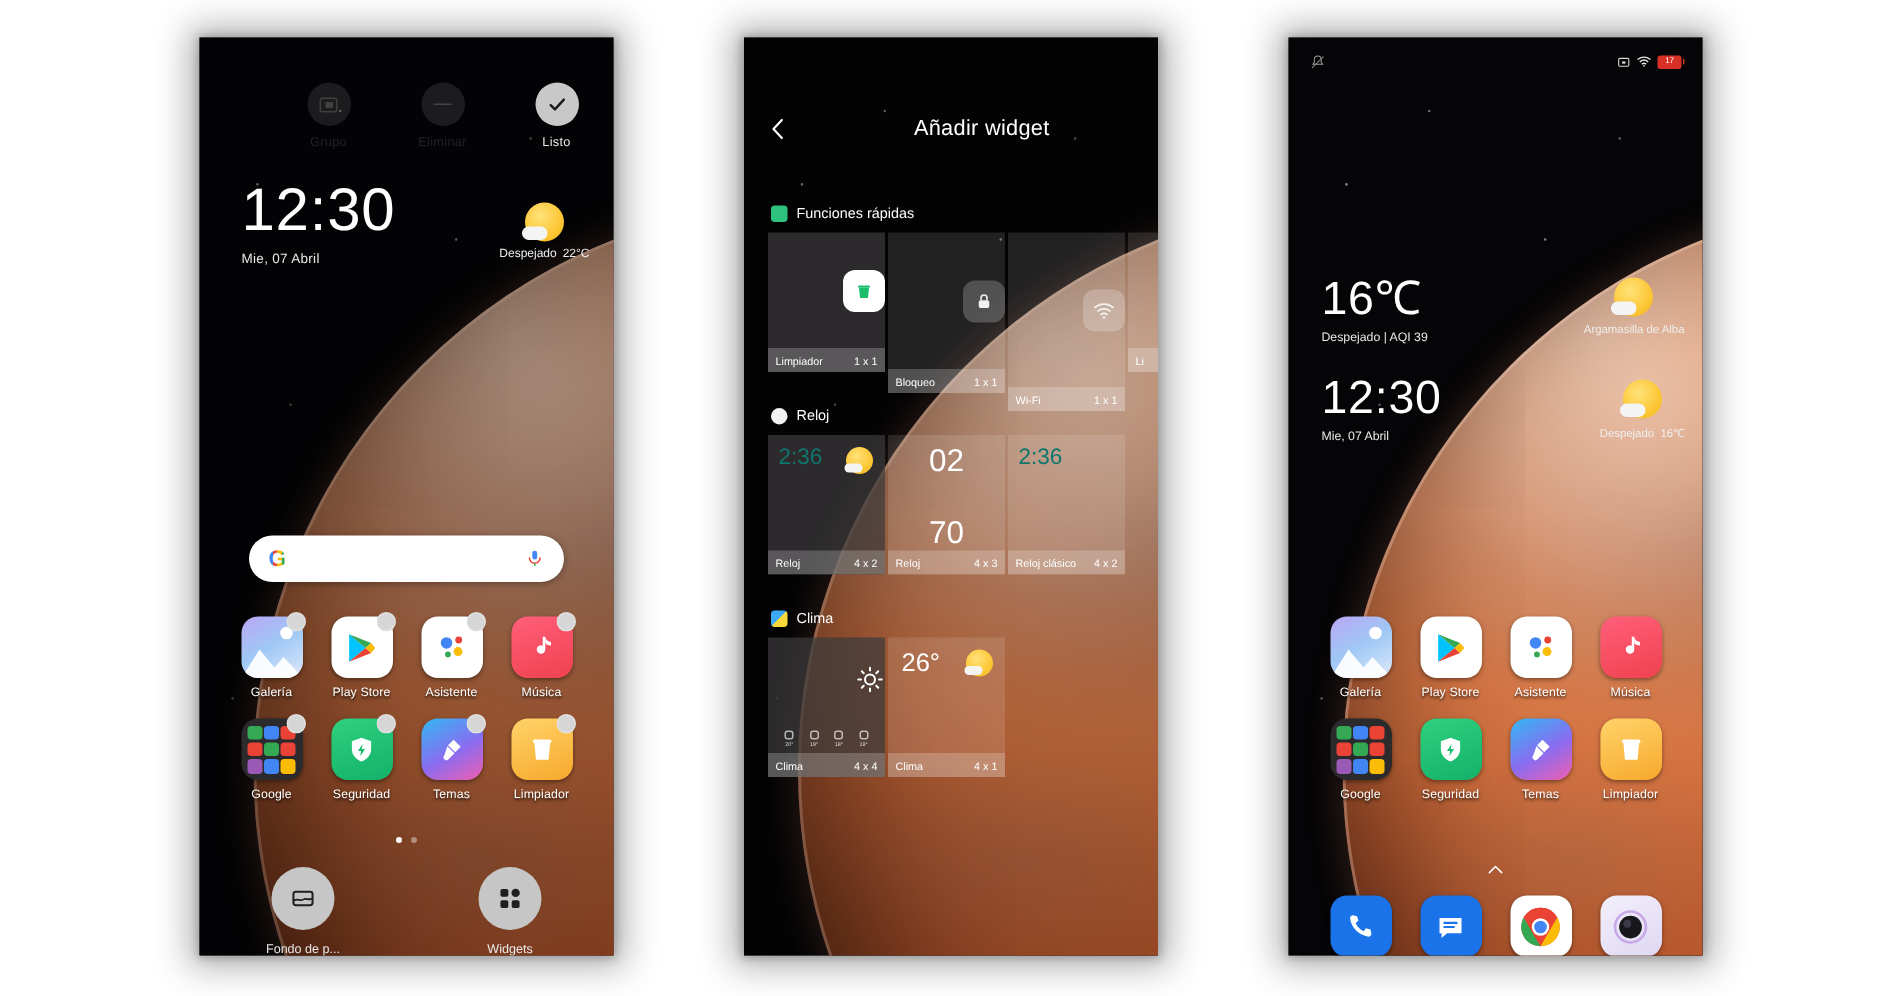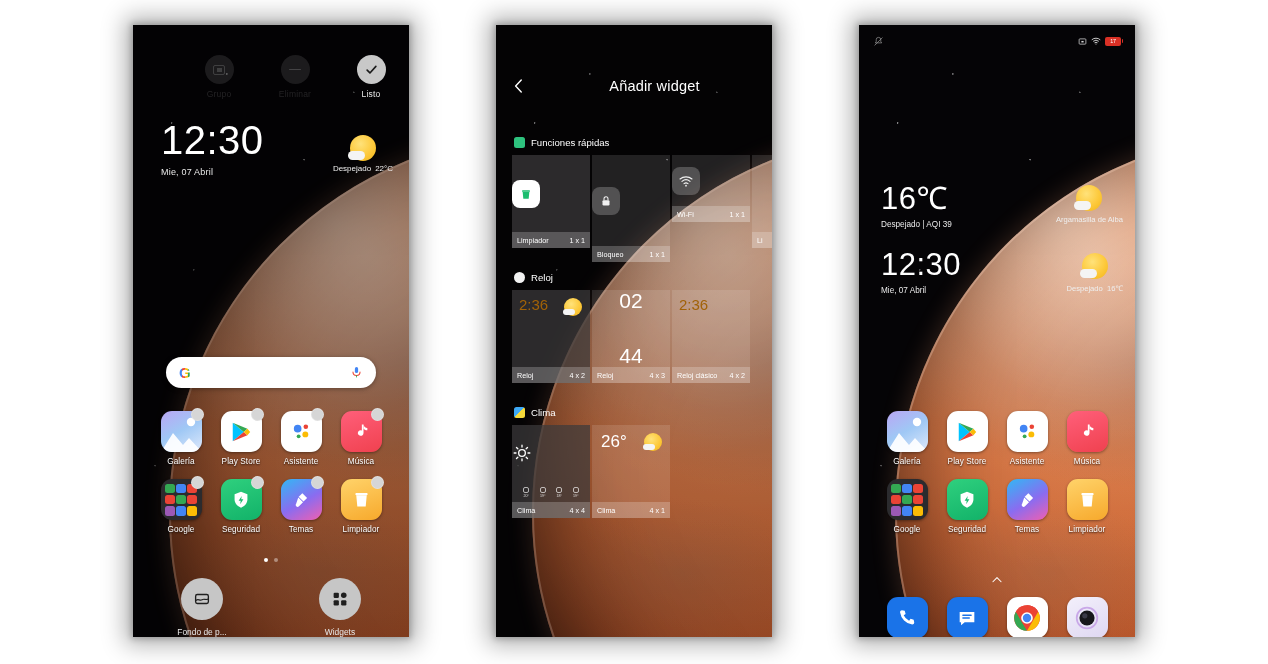--- a/index.html
+++ b/index.html
@@ -183,35 +183,35 @@
   .wp-back { position: absolute; left: 14px; width: 18px; height: 18px; }
   .wp-title { width: 100%; text-align: center; color: #fff; font-size: 14.5px; letter-spacing: .2px; padding-left: 41px; }
 
   .wsec { position: absolute; left: 0; right: 0; }
   .wsec-h { display: flex; align-items: center; gap: 6px; padding-left: 18px; margin-bottom: 7px; }
   .wsec-ico { width: 11px; height: 11px; border-radius: 2.5px; }
   .wsec-t { color: #fff; font-size: 9.6px; }
   .wrow { display: flex; gap: 2px; padding-left: 16px; }
   .wcard { position: relative; background: rgba(60,58,60,.72); overflow: hidden; flex: 0 0 auto; }
   .wcard.trans { background: rgba(255,255,255,.12); }
-  .wcard .wbody { position: absolute; inset: 0 0 16px 0; display:flex; align-items:center; justify-content:space-between;}
+  .wcard .wbody { position: absolute; inset: 0 0 16px 0; display:flex; align-items:center; justify-content:flex-end;gap:26px;}
   .wcard .wfoot {
     position: absolute; left:0; right:0; bottom:0; height: 16px;
     background: rgba(250,250,250,.22);
     display: flex; align-items: center; justify-content: space-between;
     padding: 0 5px; font-size: 7.2px; color: #fff;
   }
   .wtile {
     width: 28px; height: 28px; border-radius: 8px;
     display:flex; align-items:center; justify-content:center;
   }
   .wtile.white { background: #fff; }
   .wtile.ghost { background: rgba(255,255,255,.22); }
 
-  .wclock-a { position: absolute; left: 7px; top: 6px; color: #a16207; font-size: 15px; font-weight: 300; }
+  .wclock-a { position: absolute; left: 7px; top: 6px; color: #0f766e; font-size: 15px; font-weight: 300; }
   .wclock-sun { position: absolute; right: 8px; top: 8px; }
   .wclock-b { color: #fff; font-size: 21px; font-weight: 300; line-height: 1.05; text-align: center; }
 
   .wbars { position: absolute; left: 6px; right: 6px; bottom: 20px; display: flex; justify-content: space-around; }
   .wbars div { text-align: center; color: rgba(255,255,255,.8); font-size: 3.6px; }
   .wbars .cap { display:block; width:6px; height:6px; border:0.8px solid rgba(255,255,255,.65); border-radius:2px; margin: 0 auto 1px; }
   .wtemp { position: absolute; left: 9px; top: 7px; color: #fff; font-size: 17px; font-weight: 300; }
   .wnote-plus { position: absolute; right: 7px; top: 5px; color: #b9b9b9; font-size: 12px; }
 
   
@@ -470,21 +470,21 @@
                   <rect x="6" y="10.5" width="12" height="9" rx="2" fill="#f1f1f1"></rect>
                   <path d="M8.6 10.5V8a3.4 3.4 0 016.8 0v2.5" fill="none" stroke="#f1f1f1" stroke-width="1.8"></path>
                 </svg>
           </div>
             </div>
           <div class="wfoot">
             <span>Bloqueo</span>
             <span>1 x 1</span>
           </div>
         </div>
-        <div class="wcard trans" style="width:78px;height:67px">
+        <div class="wcard trans" style="width:78px;height:119px">
           <div class="wbody">
               <div class="wtile ghost">
             <svg viewBox="0 0 24 24" width="16" height="16">
                   <path d="M3 9a14 14 0 0118 0" fill="none" stroke="#f1f1f1" stroke-width="1.7" stroke-linecap="round"></path>
                   <path d="M6 12.5a9.5 9.5 0 0112 0" fill="none" stroke="#f1f1f1" stroke-width="1.7" stroke-linecap="round"></path>
                   <path d="M9 16a5 5 0 016 0" fill="none" stroke="#f1f1f1" stroke-width="1.7" stroke-linecap="round"></path>
                   <circle cx="12" cy="19" r="1.3" fill="#f1f1f1"></circle>
                 </svg>
           </div>
             </div>
@@ -513,21 +513,21 @@
               <div class="sun sm"></div>
             </div>
           <div class="wfoot">
             <span>Reloj</span>
             <span>4 x 2</span>
           </div>
         </div>
         <div class="wcard trans" style="width:78px;height:93px">
           <div class="wbody" style="flex-direction:column">
             <div class="wclock-b">02</div>
-            <div class="wclock-b">44</div>
+            <div class="wclock-b">70</div>
           </div>
           <div class="wfoot">
             <span>Reloj</span>
             <span>4 x 3</span>
           </div>
         </div>
         <div class="wcard trans" style="width:78px;height:93px">
           <div class="wclock-a">2:36</div>
           <div class="wfoot">
             <span>Reloj clásico</span>

